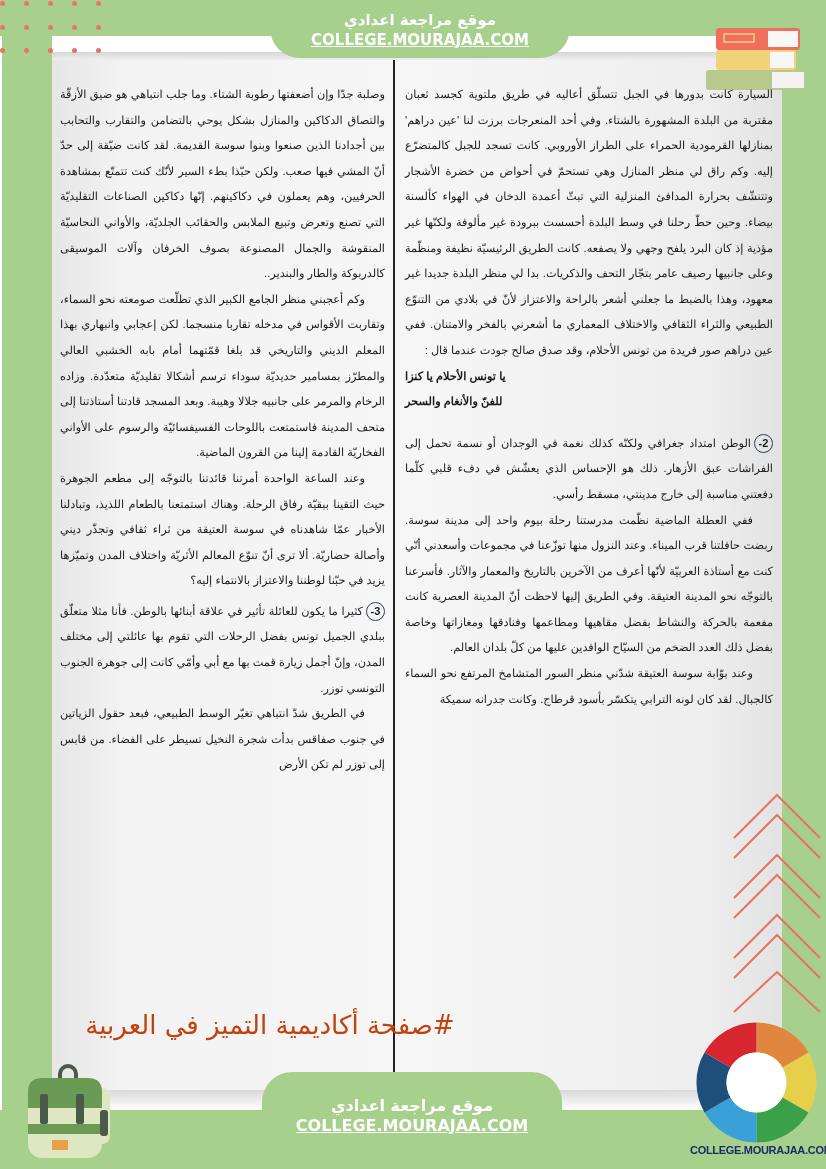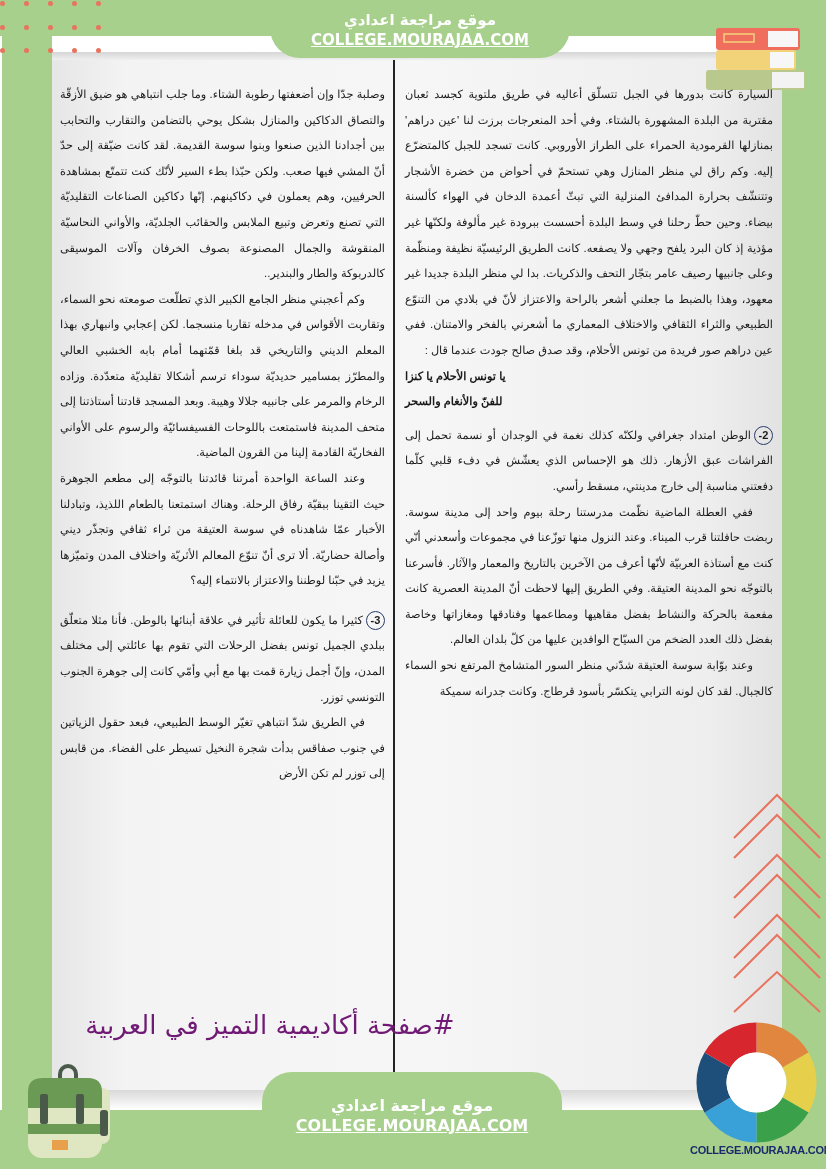--- a/index.html
+++ b/index.html
@@ -12,21 +12,21 @@
   .dot { position:absolute; width:5px; height:5px; border-radius:50%; background:#e8745f; }
   .photo { position:absolute; left:52px; top:52px; width:730px; height:1050px; background:linear-gradient(90deg,#e6e6e6 0%,#f3f3f3 10%,#f6f6f6 50%,#eeeeee 90%,#e2e2e2 100%); }
   .photo-topbar { position:absolute; left:52px; top:52px; width:730px; height:8px; background:linear-gradient(#d6d6d6,#efefef); }
   .col { position:absolute; direction:rtl; text-align:justify; font-family:Liberation Sans, sans-serif; font-size:11.3px; line-height:25.6px; color:#1a1a1a; }
   .col-right { left:405px; top:82px; width:368px; }
   .col-left { left:60px; top:82px; width:325px; }
   .col p { margin:0; }
   .divider { position:absolute; left:393px; top:60px; width:2px; height:1020px; background:#222; }
   .poem { text-align:left; font-weight:bold; margin:6px 0; }
   .num { display:inline-block; border:1.5px solid #2a3a6a; border-radius:50%; width:17px; height:17px; line-height:17px; text-align:center; font-weight:bold; font-size:11px; margin-left:3px; color:#1a1a1a; }
-  .hashtag { position:absolute; left:60px; top:1010px; width:420px; text-align:center; direction:rtl; font-family:"DejaVu Sans", sans-serif; font-size:26px; color:#701a75; }
+  .hashtag { position:absolute; left:60px; top:1010px; width:420px; text-align:center; direction:rtl; font-family:"DejaVu Sans", sans-serif; font-size:26px; color:#c2410c; }
   .banner-top { position:absolute; left:270px; top:0; width:300px; height:58px; background:#a8d08d; border-radius:0 0 30px 30px; text-align:center; color:#fff; }
   .banner-bottom { position:absolute; left:262px; top:1072px; width:300px; height:97px; background:#a8d08d; border-radius:30px 30px 0 0; text-align:center; color:#fff; }
   .banner-ar { display:block; font-size:15px; font-weight:bold; direction:rtl; padding-top:10px; line-height:20px; }
   .banner-en { display:block; font-size:15px; font-weight:bold; text-decoration:underline; line-height:20px; font-family:"DejaVu Sans", sans-serif; }
   .banner-bottom .banner-ar { padding-top:24px; font-size:16px; }
   .banner-bottom .banner-en { font-size:16px; }
   .books { position:absolute; left:702px; top:10px; width:110px; height:80px; }
   .backpack { position:absolute; left:18px; top:1060px; width:100px; height:100px; }
   .chevrons { position:absolute; left:732px; top:790px; width:90px; height:230px; }
   .ring { position:absolute; left:694px; top:1020px; width:125px; height:125px; }
@@ -75,30 +75,30 @@
 
 <div class="banner-top">
   <span class="banner-ar">موقع مراجعة اعدادي</span>
   <span class="banner-en">COLLEGE.MOURAJAA.COM</span>
 </div>
 
 <div class="col col-right">
   <p>السيارة كانت بدورها في الجبل تتسلّق أعاليه في طريق ملتوية كجسد ثعبان مقتربة من البلدة المشهورة بالشتاء. وفي أحد المنعرجات برزت لنا 'عين دراهم' بمنازلها القرمودية الحمراء على الطراز الأوروبي. كانت تسجد للجبل كالمتضرّع إليه. وكم راق لي منظر المنازل وهي تستحمّ في أحواض من خضرة الأشجار وتتنشّف بحرارة المدافئ المنزلية التي تبثّ أعمدة الدخان في الهواء كألسنة بيضاء. وحين حطّ رحلنا في وسط البلدة أحسست ببرودة غير مألوفة ولكنّها غير مؤذية إذ كان البرد يلفح وجهي ولا يصفعه. كانت الطريق الرئيسيّة نظيفة ومنظّمة وعلى جانبيها رصيف عامر بتجّار التحف والذكريات. بدا لي منظر البلدة جديدا غير معهود، وهذا بالضبط ما جعلني أشعر بالراحة والاعتزاز لأنّ في بلادي من التنوّع الطبيعي والثراء الثقافي والاختلاف المعماري ما أشعرني بالفخر والامتنان. ففي عين دراهم صور فريدة من تونس الأحلام، وقد صدق صالح جودت عندما قال :</p>
   <p class="poem">يا تونس الأحلام يا كنزا</p>
   <p class="poem">للفنّ والأنغام والسحر</p>
-  <p style="margin-top:8px"><span class="num">2-</span><span>الوطن امتداد جغرافي ولكنّه كذلك نغمة في الوجدان أو نسمة تحمل إلى الفراشات عبق الأزهار. ذلك هو الإحساس الذي يعشّش في دفء قلبي كلّما دفعتني مناسبة إلى خارج مدينتي، مسقط رأسي.</span></p>
+  <p style="margin-top:16px"><span class="num">2-</span><span>الوطن امتداد جغرافي ولكنّه كذلك نغمة في الوجدان أو نسمة تحمل إلى الفراشات عبق الأزهار. ذلك هو الإحساس الذي يعشّش في دفء قلبي كلّما دفعتني مناسبة إلى خارج مدينتي، مسقط رأسي.</span></p>
   <p style="text-indent:20px">ففي العطلة الماضية نظّمت مدرستنا رحلة بيوم واحد إلى مدينة سوسة. ربضت حافلتنا قرب الميناء. وعند النزول منها توزّعنا في مجموعات وأسعدني أنّي كنت مع أستاذة العربيّة لأنّها أعرف من الآخرين بالتاريخ والمعمار والآثار. فأسرعنا بالتوجّه نحو المدينة العتيقة. وفي الطريق إليها لاحظت أنّ المدينة العصرية كانت مفعمة بالحركة والنشاط بفضل مقاهيها ومطاعمها وفنادقها ومغازاتها وخاصة بفضل ذلك العدد الضخم من السيّاح الوافدين عليها من كلّ بلدان العالم.</p>
   <p style="text-indent:20px">وعند بوّابة سوسة العتيقة شدّني منظر السور المتشامخ المرتفع نحو السماء كالجبال. لقد كان لونه الترابي يتكسّر بأسود قرطاج. وكانت جدرانه سميكة</p>
 </div>
 
 <div class="col col-left">
   <p>وصلبة جدّا وإن أضعفتها رطوبة الشتاء. وما جلب انتباهي هو ضيق الأزقّة والتصاق الدكاكين والمنازل بشكل يوحي بالتضامن والتقارب والتحابب بين أجدادنا الذين صنعوا وبنوا سوسة القديمة. لقد كانت ضيّقة إلى حدّ أنّ المشي فيها صعب. ولكن حبّذا بطء السير لأنّك كنت تتمتّع بمشاهدة الحرفيين، وهم يعملون في دكاكينهم. إنّها دكاكين الصناعات التقليديّة التي تصنع وتعرض وتبيع الملابس والحقائب الجلديّة، والأواني النحاسيّة المنقوشة والجمال المصنوعة بصوف الخرفان وآلات الموسيقى كالدربوكة والطار والبندير..</p>
   <p style="text-indent:20px">وكم أعجبني منظر الجامع الكبير الذي تطلّعت صومعته نحو السماء، وتقاربت الأقواس في مدخله تقاربا منسجما. لكن إعجابي وانبهاري بهذا المعلم الديني والتاريخي قد بلغا قمّتهما أمام بابه الخشبي العالي والمطرّز بمسامير حديديّة سوداء ترسم أشكالا تقليديّة متعدّدة. وزاده الرخام والمرمر على جانبيه جلالا وهيبة. وبعد المسجد قادتنا أستاذتنا إلى متحف المدينة فاستمتعت باللوحات الفسيفسائيّة والرسوم على الأواني الفخاريّة القادمة إلينا من القرون الماضية.</p>
   <p style="text-indent:20px">وعند الساعة الواحدة أمرتنا قائدتنا بالتوجّه إلى مطعم الجوهرة حيث التقينا ببقيّة رفاق الرحلة. وهناك استمتعنا بالطعام اللذيذ، وتبادلنا الأخبار عمّا شاهدناه في سوسة العتيقة من ثراء ثقافي وتجذّر ديني وأصالة حضاريّة. ألا ترى أنّ تنوّع المعالم الأثريّة واختلاف المدن وتميّزها يزيد في حبّنا لوطننا والاعتزاز بالانتماء إليه؟</p>
-  <p style="margin-top:14px"><span class="num">3-</span><span>كثيرا ما يكون للعائلة تأثير في علاقة أبنائها بالوطن. فأنا مثلا متعلّق ببلدي الجميل تونس بفضل الرحلات التي تقوم بها عائلتي إلى مختلف المدن، وإنّ أجمل زيارة قمت بها مع أبي وأمّي كانت إلى جوهرة الجنوب التونسي توزر.</span></p>
+  <p style="margin-top:5px"><span class="num">3-</span><span>كثيرا ما يكون للعائلة تأثير في علاقة أبنائها بالوطن. فأنا مثلا متعلّق ببلدي الجميل تونس بفضل الرحلات التي تقوم بها عائلتي إلى مختلف المدن، وإنّ أجمل زيارة قمت بها مع أبي وأمّي كانت إلى جوهرة الجنوب التونسي توزر.</span></p>
   <p style="text-indent:20px">في الطريق شدّ انتباهي تغيّر الوسط الطبيعي، فبعد حقول الزياتين في جنوب صفاقس بدأت شجرة النخيل تسيطر على الفضاء. من قابس إلى توزر لم تكن الأرض</p>
 </div>
 
 <div class="hashtag">#صفحة أكاديمية التميز في العربية</div>
 
 <div class="fold-shadow"></div>
 
 <svg class="chevrons" viewBox="0 0 90 230">
   <g fill="none" stroke="#e8745f" stroke-width="2">
     <polyline points="2,48 45,5 88,48"></polyline>

